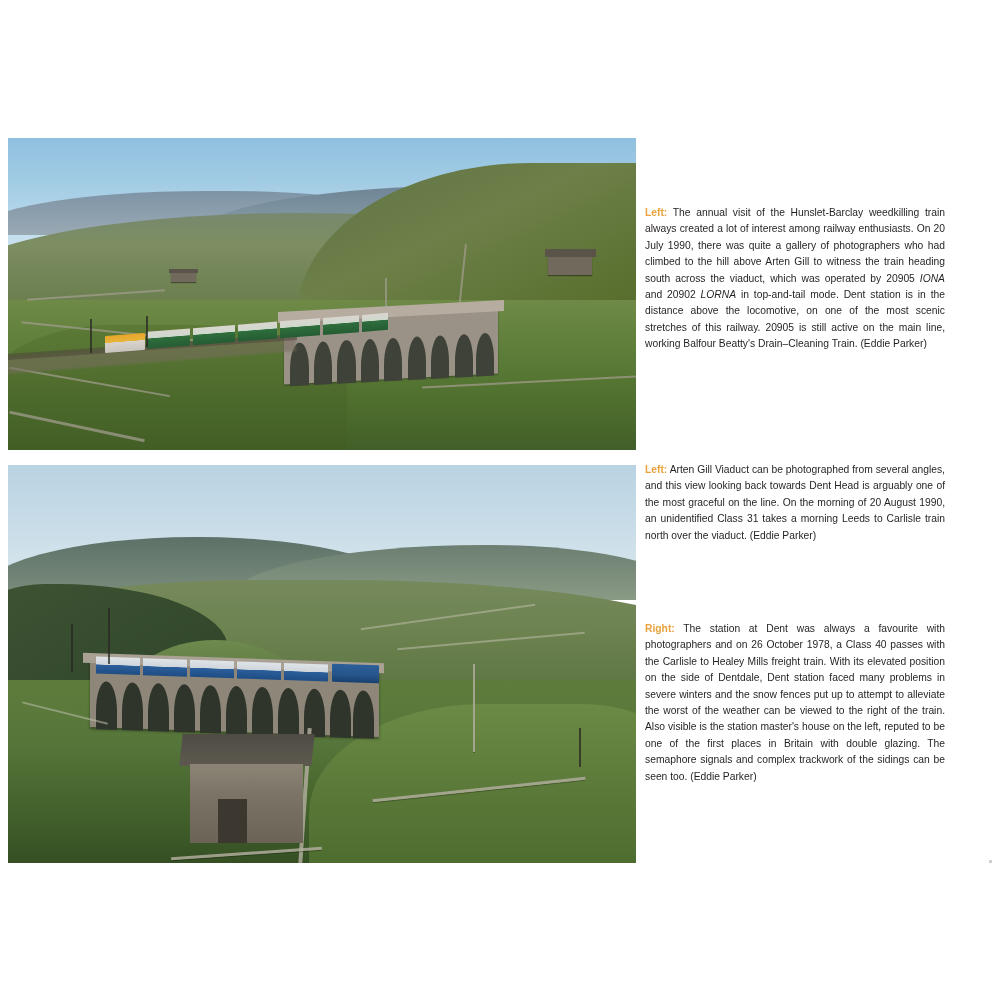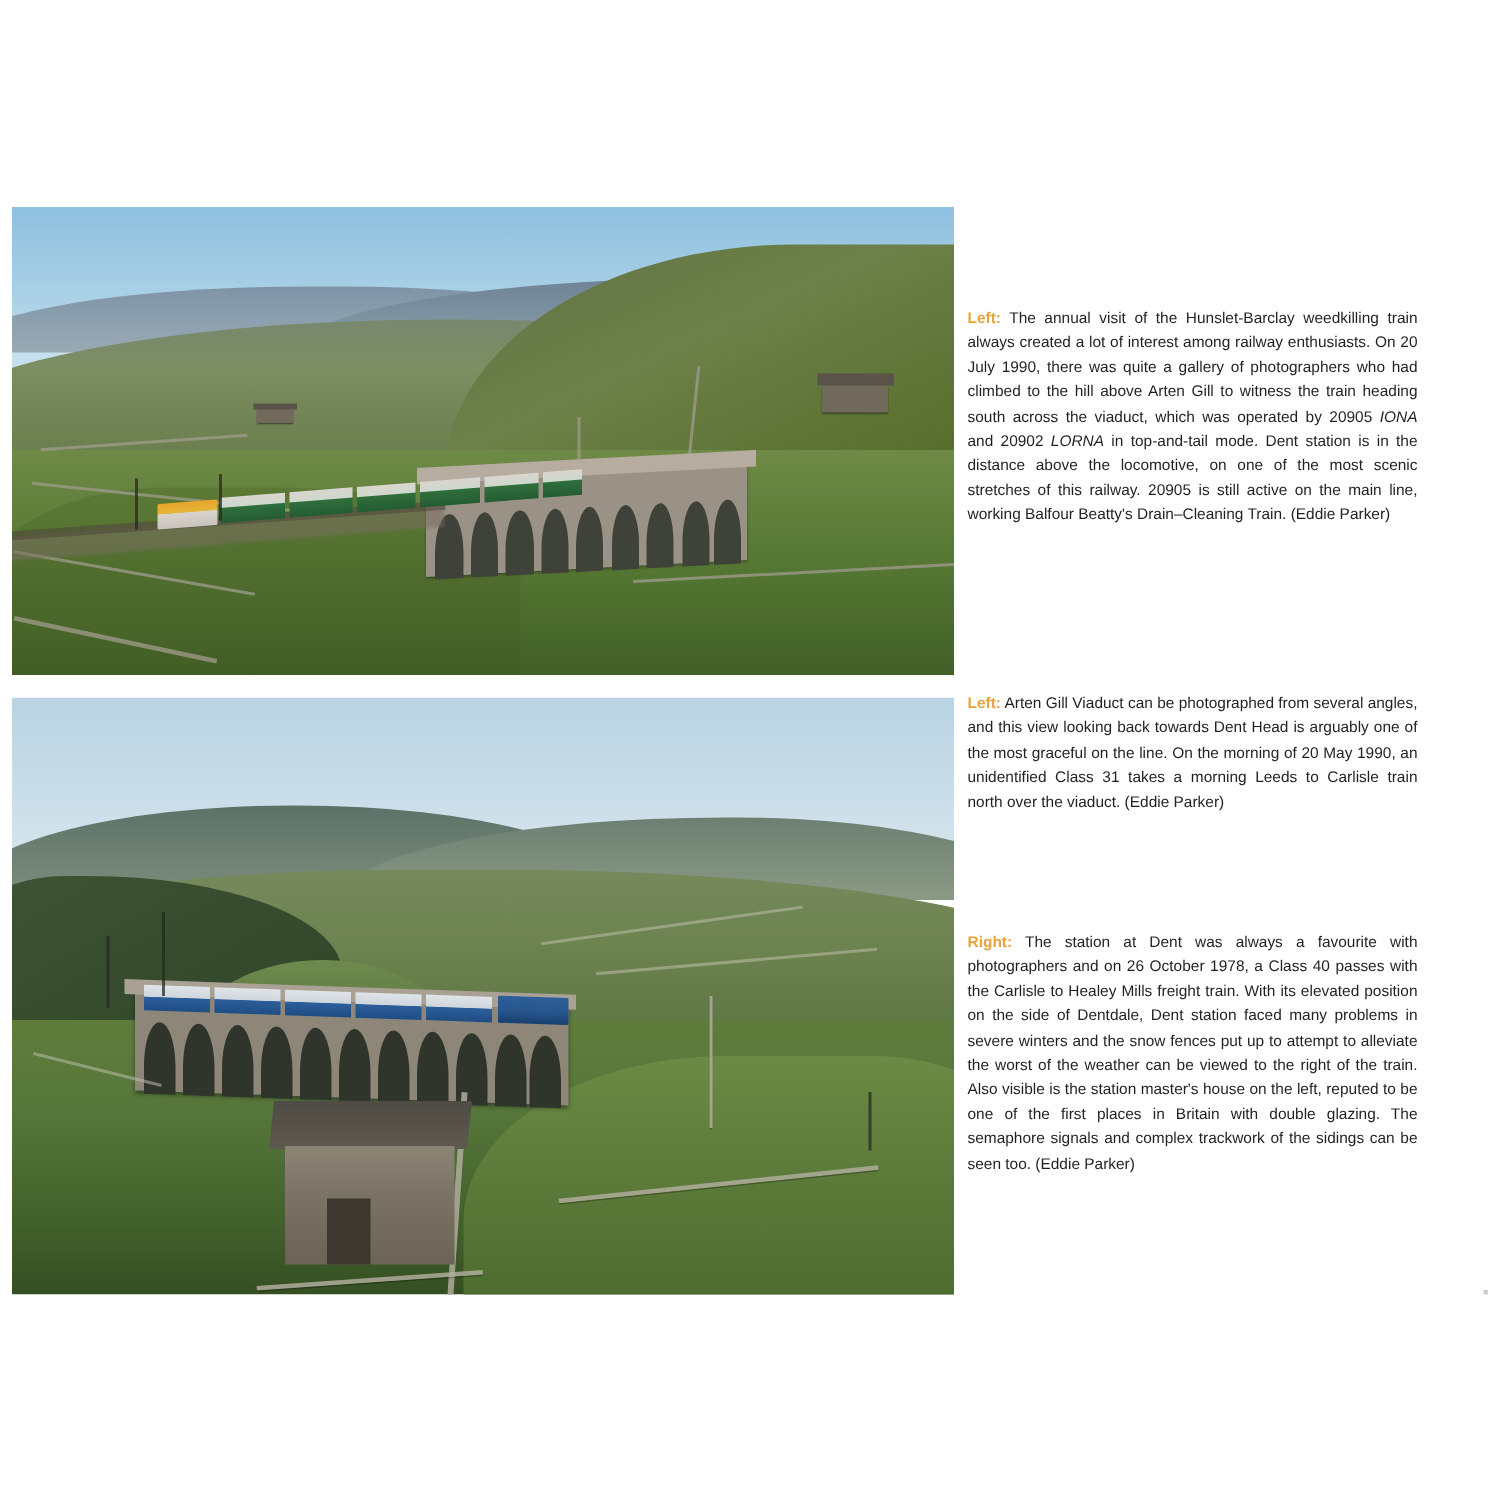--- a/index.html
+++ b/index.html
@@ -434,21 +434,21 @@
     <div class="pole" style="left:16%;top:36%;height:14%;"></div>
     <div class="pole" style="left:10%;top:40%;height:12%;"></div>
     <div class="pole" style="left:91%;top:66%;height:10%;"></div>
   </div>
 
   <div class="caption" id="cap-1">
     <span class="lead">Left:</span><span> The annual visit of the Hunslet-Barclay weedkilling train always created a lot of interest among railway enthusiasts. On 20 July 1990, there was quite a gallery of photographers who had climbed to the hill above Arten Gill to witness the train heading south across the viaduct, which was operated by 20905 </span><i>IONA</i><span> and 20902 </span><i>LORNA</i><span> in top-and-tail mode. Dent station is in the distance above the locomotive, on one of the most scenic stretches of this railway. 20905 is still active on the main line, working Balfour Beatty's Drain–Cleaning Train. (Eddie Parker)</span>
   </div>
 
   <div class="caption" id="cap-2">
-    <span class="lead">Left:</span><span> Arten Gill Viaduct can be photographed from several angles, and this view looking back towards Dent Head is arguably one of the most graceful on the line. On the morning of 20 May 1990, an unidentified Class 31 takes a morning Leeds to Carlisle train north over the viaduct. (Eddie Parker)</span>
+    <span class="lead">Left:</span><span> Arten Gill Viaduct can be photographed from several angles, and this view looking back towards Dent Head is arguably one of the most graceful on the line. On the morning of 20 August 1990, an unidentified Class 31 takes a morning Leeds to Carlisle train north over the viaduct. (Eddie Parker)</span>
   </div>
 
   <div class="caption" id="cap-3">
     <span class="lead">Right:</span><span> The station at Dent was always a favourite with photographers and on 26 October 1978, a Class 40 passes with the Carlisle to Healey Mills freight train. With its elevated position on the side of Dentdale, Dent station faced many problems in severe winters and the snow fences put up to attempt to alleviate the worst of the weather can be viewed to the right of the train. Also visible is the station master's house on the left, reputed to be one of the first places in Britain with double glazing. The semaphore signals and complex trackwork of the sidings can be seen too. (Eddie Parker)</span>
   </div>
 
   <div class="gutter-mark"></div>
 </div>
 
 </body></html>

